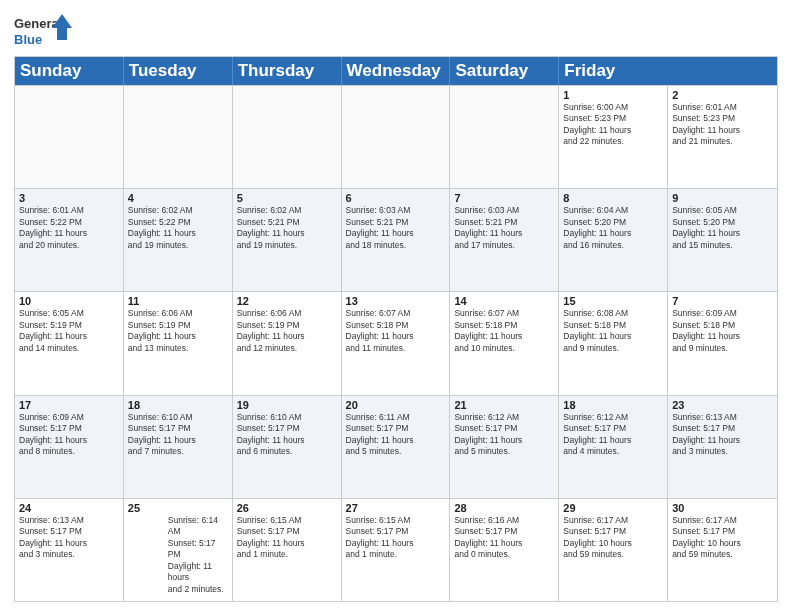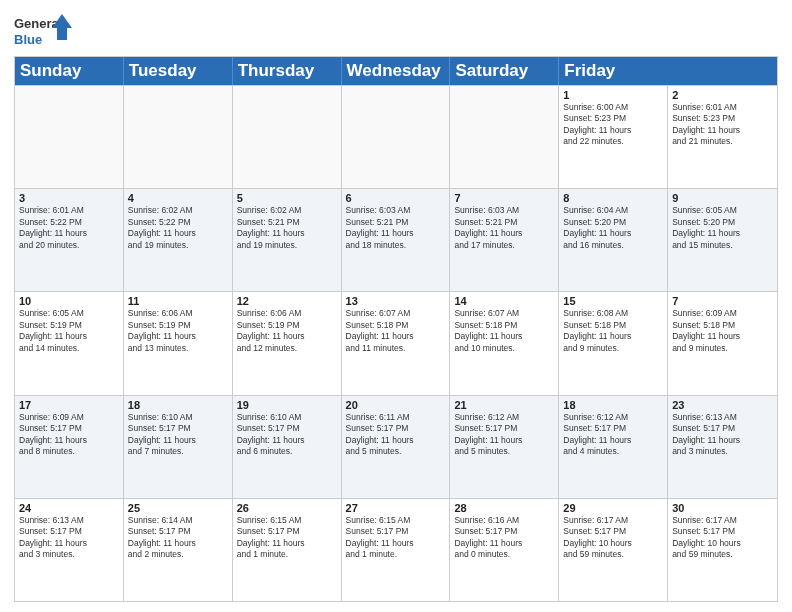--- a/index.html
+++ b/index.html
@@ -303,21 +303,21 @@
         <div class="cal-row">
           <div class="cal-cell">
             <span class="day-number">24</span>
             <div class="day-info" style="white-space: pre-line;">Sunrise: 6:13 AM
 Sunset: 5:17 PM
 Daylight: 11 hours
 and 3 minutes.</div>
           </div>
           <div class="cal-cell">
             <span class="day-number">25</span>
-            <div class="day-info" style="white-space: pre-line;">Sunrise: 6:14 AM
+            <div class="day-info" style="white-space: pre-line; margin-left: 40px;">Sunrise: 6:14 AM
 Sunset: 5:17 PM
 Daylight: 11 hours
 and 2 minutes.</div>
           </div>
           <div class="cal-cell">
             <span class="day-number">26</span>
             <div class="day-info" style="white-space: pre-line;">Sunrise: 6:15 AM
 Sunset: 5:17 PM
 Daylight: 11 hours
 and 1 minute.</div>

